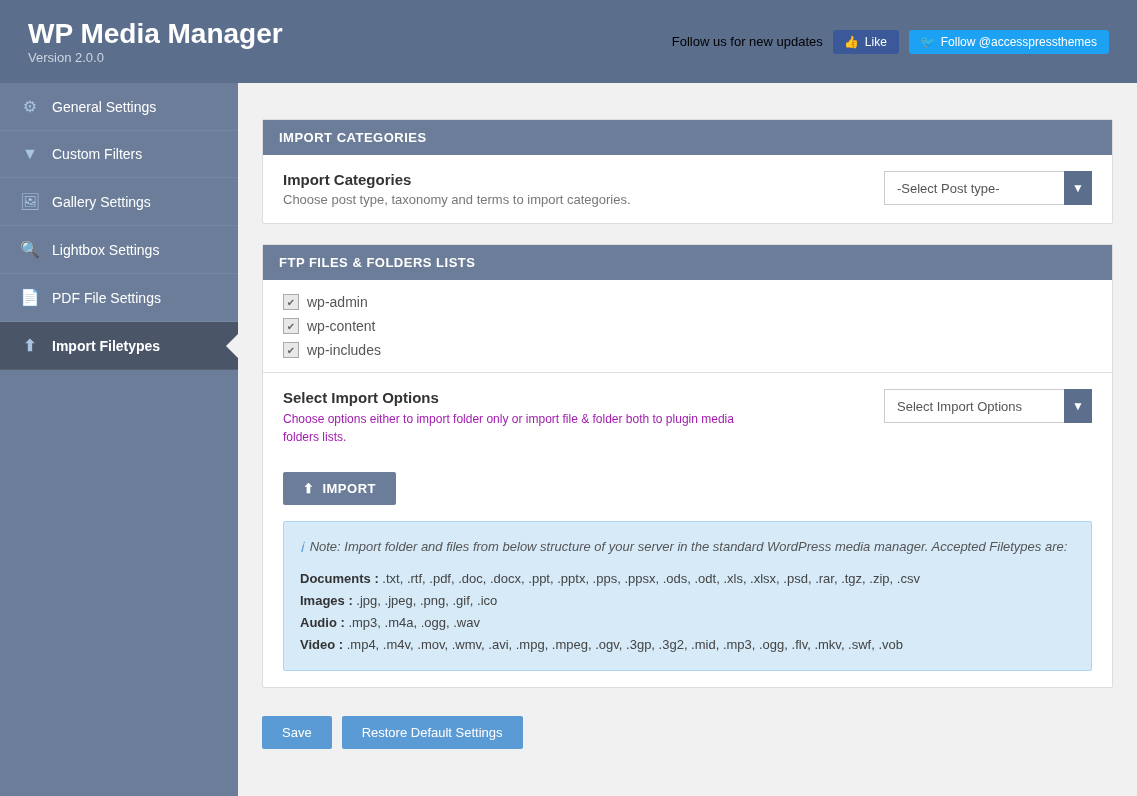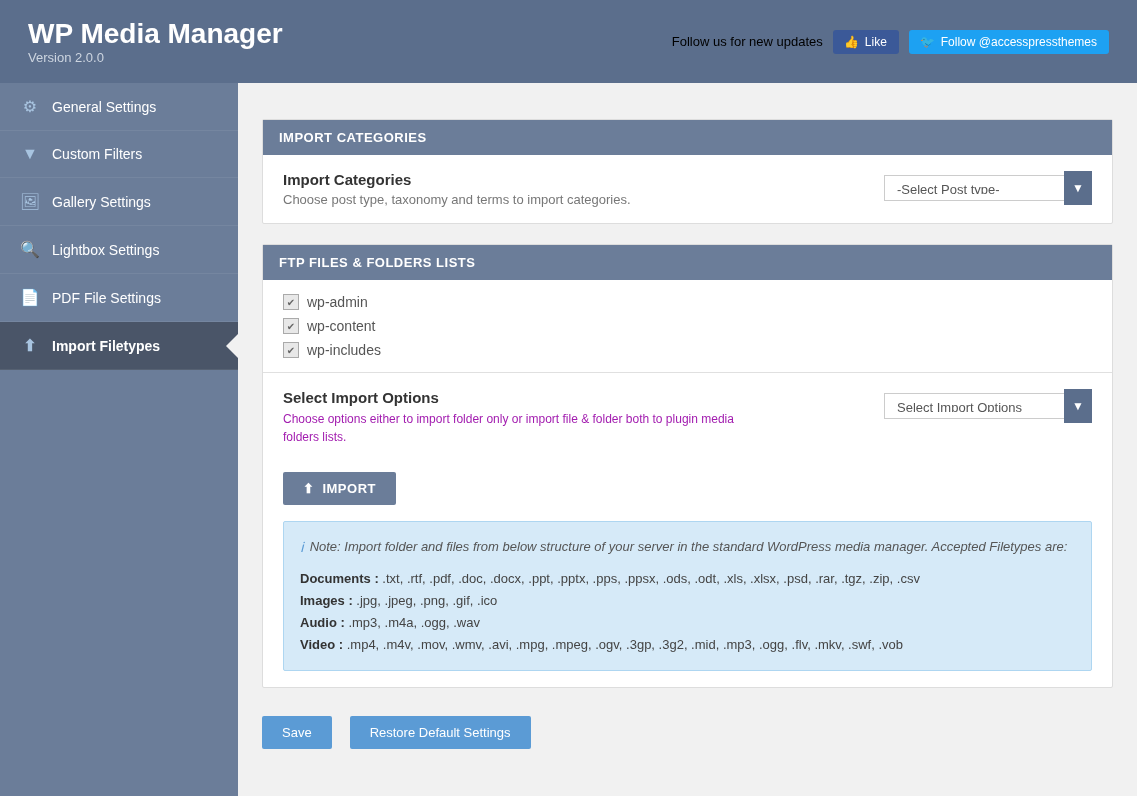--- a/index.html
+++ b/index.html
@@ -103,21 +103,21 @@
     .select-wrapper { display: flex; align-items: center; gap: 0; }
     .select-input {
       border: 1px solid #ccc;
       border-right: none;
       padding: 6px 12px;
       font-size: 13px;
       background: #fff;
       color: #555;
       outline: none;
       min-width: 180px;
-      height: 26px;
+      height: 34px;
       appearance: none;
       -webkit-appearance: none;
     }
     .select-arrow-btn {
       background: #5b6e8c;
       border: 1px solid #5b6e8c;
       color: #fff;
       width: 28px;
       height: 34px;
       display: flex;
@@ -182,21 +182,21 @@
       align-items: flex-start;
       gap: 6px;
       margin-bottom: 8px;
       color: #555;
       font-style: italic;
     }
     .info-icon { color: #5b9bd5; font-size: 14px; }
     .info-label { font-weight: bold; color: #333; }
 
     
-    .bottom-btns { padding: 8px 0 20px; display: flex; gap: 18px; }
+    .bottom-btns { padding: 8px 0 20px; display: flex; gap: 10px; }
     .save-btn {
       background: #5b9bd5;
       color: #fff;
       border: none;
       padding: 9px 20px;
       font-size: 13px;
       cursor: pointer;
       border-radius: 2px;
     }
     .restore-btn {

